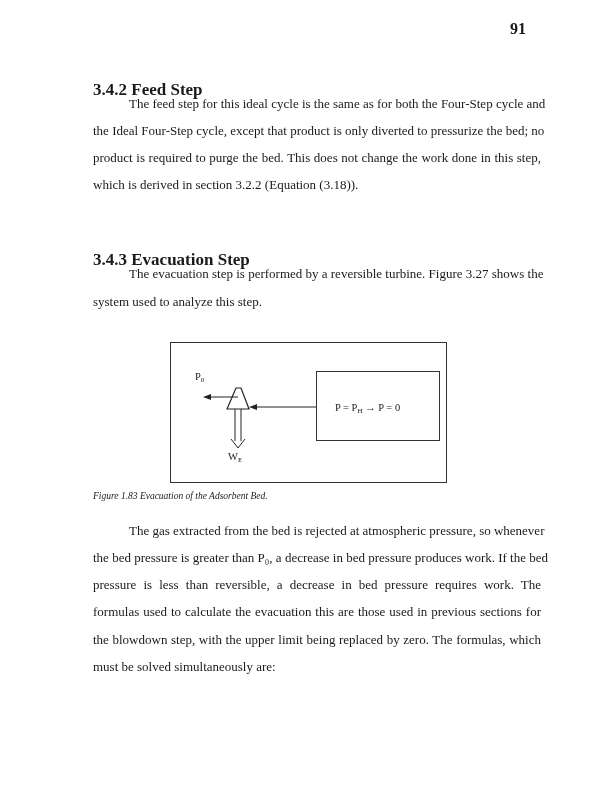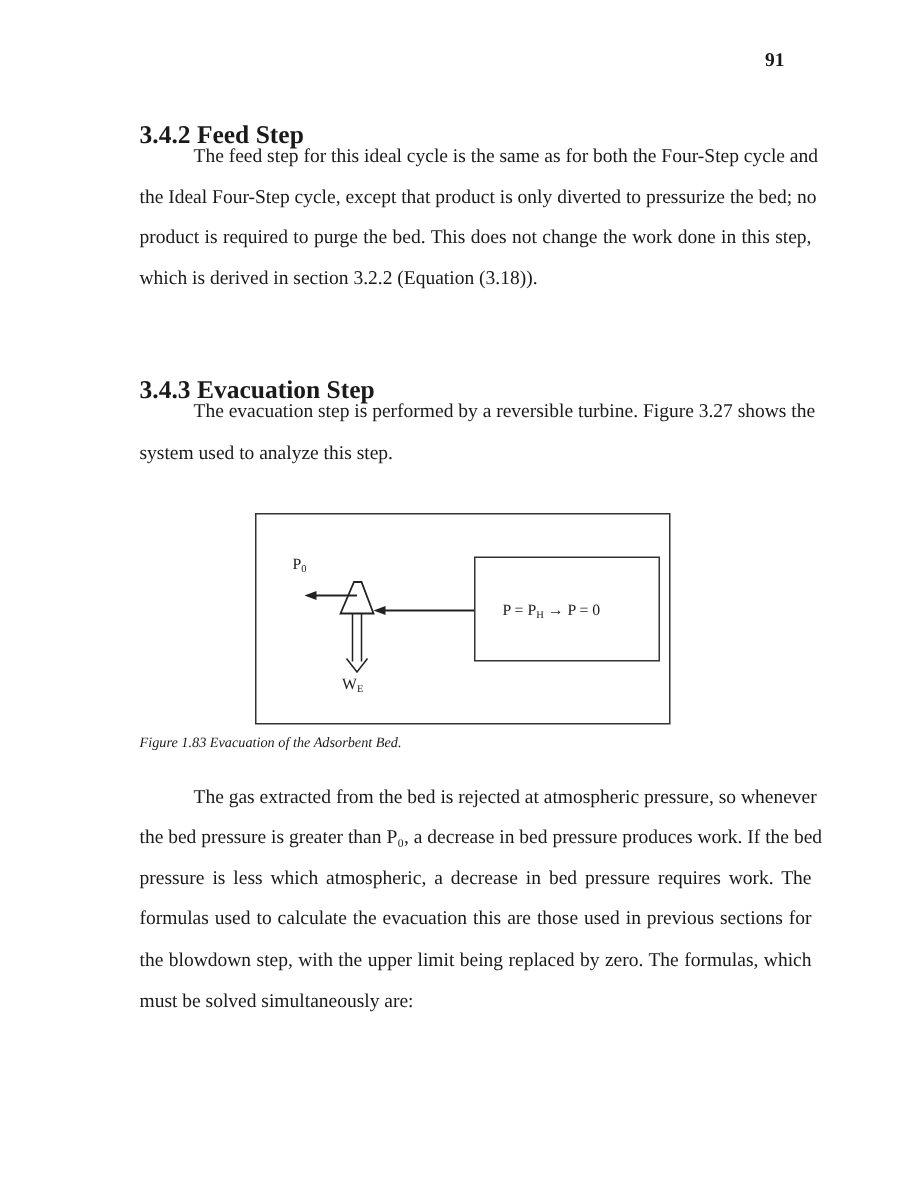--- a/index.html
+++ b/index.html
@@ -1,18 +1,18 @@
 <!DOCTYPE html>
 <html><head>
 <meta charset="utf-8">
 <style>
   html, body { margin:0; padding:0; }
   body { width:611px; height:790px; background:#fff; position:relative; overflow:hidden;
          font-family:"Liberation Serif","DejaVu Serif",serif; color:#1a1a1a; }
-  .page-number { position:absolute; left:510px; top:32px; font-size:13px; font-weight:bold; }
+  .page-number { position:absolute; left:510px; top:20px; font-size:16px; font-weight:bold; }
   .heading { position:absolute; left:93px; font-size:17px; font-weight:bold; }
   .line { position:absolute; left:93px; width:448px; font-size:13px; white-space:nowrap; }
   .just { text-align:justify; text-align-last:justify; }
   .indent { padding-left:36px; box-sizing:border-box; }
   .caption { position:absolute; left:93px; top:491px; font-size:9.5px; font-style:italic; }
   .figure { position:absolute; left:170px; top:342px; width:277px; height:141px; border:1.5px solid #333; box-sizing:border-box; }
   .fig-label { position:absolute; font-size:10.5px; }
   .bed-box { position:absolute; left:145px; top:28px; width:124px; height:70px; border:1.2px solid #333; box-sizing:border-box; }
   .sub { font-size:7px; vertical-align:-2px; }
 </style>
@@ -45,16 +45,16 @@
   </svg>
   <div class="bed-box">
     <div class="fig-label" style="left:18px;top:30px;white-space:nowrap;"><span>P = P</span><span class="sub">H</span><span> → P = 0</span></div>
   </div>
   <div class="fig-label" style="left:57px;top:108px;text-align:center;"><span>W</span><span class="sub">E</span></div>
 </div>
 <div class="caption">Figure 1.83  Evacuation of the Adsorbent Bed.</div>
 
 <div class="line just indent" style="top:523px;">The gas extracted from the bed is rejected at atmospheric pressure, so whenever</div>
 <div class="line just" style="top:550px;">the bed pressure is greater than P₀, a decrease in bed pressure produces work.  If the bed</div>
-<div class="line just" style="top:577px;">pressure is less which atmospheric, a decrease in bed pressure requires work.  The</div>
+<div class="line just" style="top:577px;">pressure is less than reversible, a decrease in bed pressure requires work.  The</div>
 <div class="line just" style="top:604px;">formulas used to calculate the evacuation this are those used in previous sections for</div>
 <div class="line just" style="top:632px;">the blowdown step, with the upper limit being replaced by zero.  The formulas, which</div>
 <div class="line" style="top:659px;">must be solved simultaneously are:</div>
 
 </body></html>

